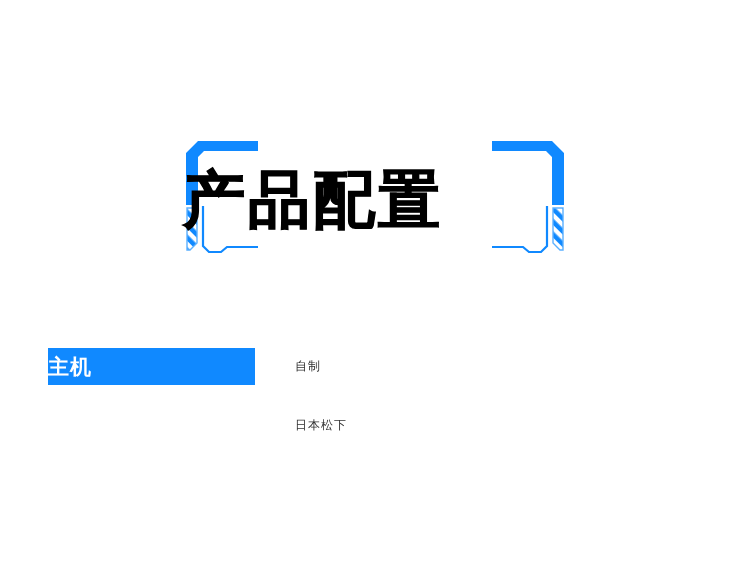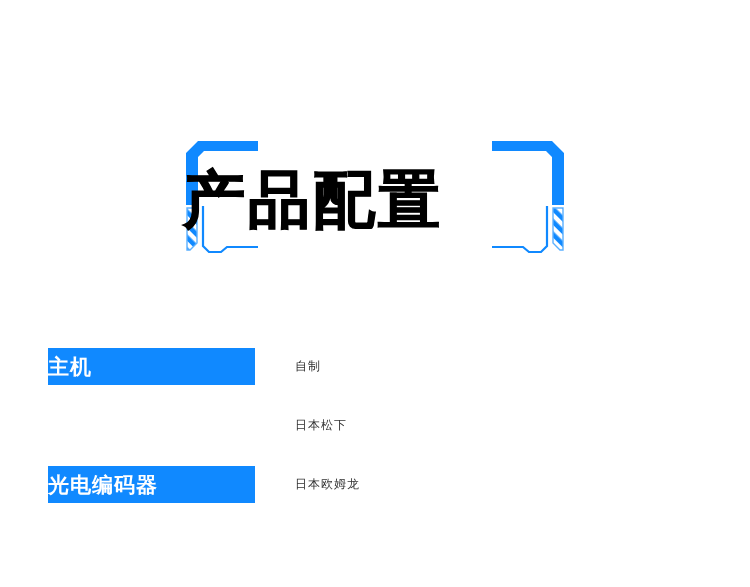--- a/index.html
+++ b/index.html
@@ -125,18 +125,14 @@
   <div class="spec-row">
     <div class="spec-label">主机</div>
     <div class="spec-value">自制</div>
   </div>
 
 
   <div class="spec-row">
     <div class="spec-value">日本松下</div>
   </div>
 
-  <div class="spec-row">
-    <div class="spec-label">光电编码器</div>
-    <div class="spec-value">日本欧姆龙</div>
-  </div>
 
 </div>
 
 </body></html>

